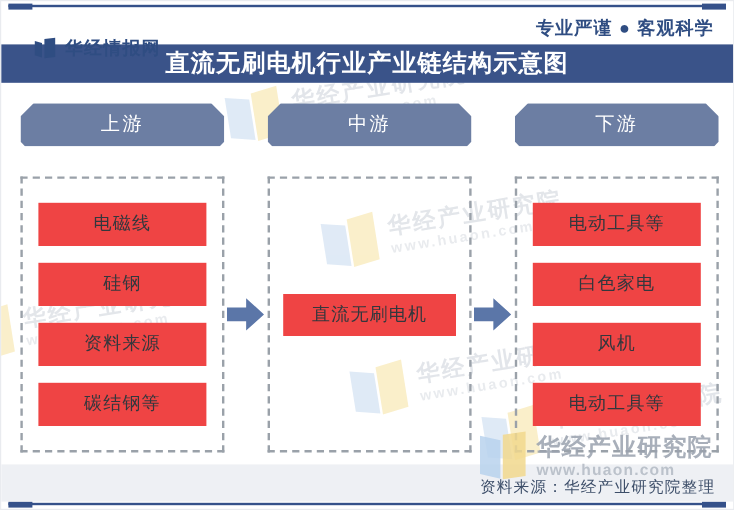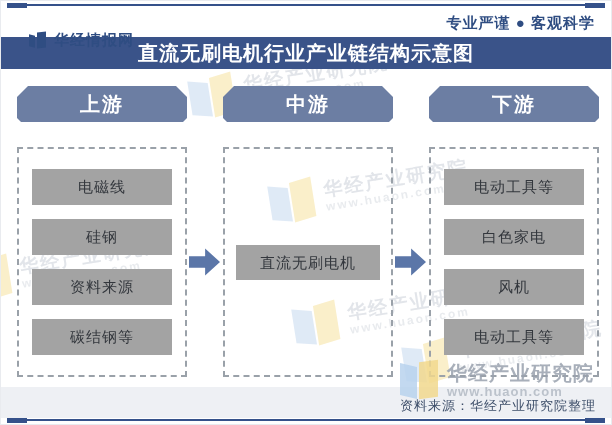--- a/index.html
+++ b/index.html
@@ -32,38 +32,38 @@
   
   .title-bar {
     position:absolute; left:0; right:0; top:36px; height:32px;
     background:#3a5389; color:#ffffff; text-align:center; line-height:32px;
     font-size:20px; font-weight:700; letter-spacing:1px; z-index:3;
   }
 
   
   .col-head {
     position:absolute; top:85px; width:170px; height:36px;
-    background:#6c7ea3; color:#ffffff; font-size:20px; font-weight:700;
+    background:#6c7ea3; color:#ffffff; font-size:16px; font-weight:400;
     text-align:center; line-height:36px; letter-spacing:2px; z-index:3;
     clip-path:polygon(11px 0, calc(100% - 11px) 0, 100% 11px, 100% calc(100% - 4px),
                       calc(100% - 4px) 100%, 4px 100%, 0 calc(100% - 4px), 0 11px);
   }
   .ch-1 { left:16px; } .ch-2 { left:222px; } .ch-3 { left:428px; }
 
   
   .dash-box {
     position:absolute; top:146px; width:170px; height:230px;
     border:2px dashed #9aa1a9; background:transparent; z-index:2;
     padding-top:20px;
   }
   .db-1 { left:16px; } .db-2 { left:222px; display:flex; align-items:center; justify-content:center; padding-top:0; } .db-3 { left:428px; }
 
   .chain-item {
     width:140px; height:36px; margin:0 auto 14px auto;
-    background:#a3a3a3; color:#33373d; font-size:15px;
+    background:#ef4444; color:#33373d; font-size:15px;
     text-align:center; line-height:36px; letter-spacing:1px;
   }
   .db-2 .chain-item { width:144px; height:35px; line-height:35px; margin:5px; }
 
   
   .arrow {
     position:absolute; top:246px; width:31px; height:30px; background:#5b76a8; z-index:3;
     clip-path:polygon(0 31%, 52% 31%, 52% 5%, 100% 50%, 52% 95%, 52% 69%, 0 69%);
   }
   .ar-1 { left:188px; } .ar-2 { left:394px; }

